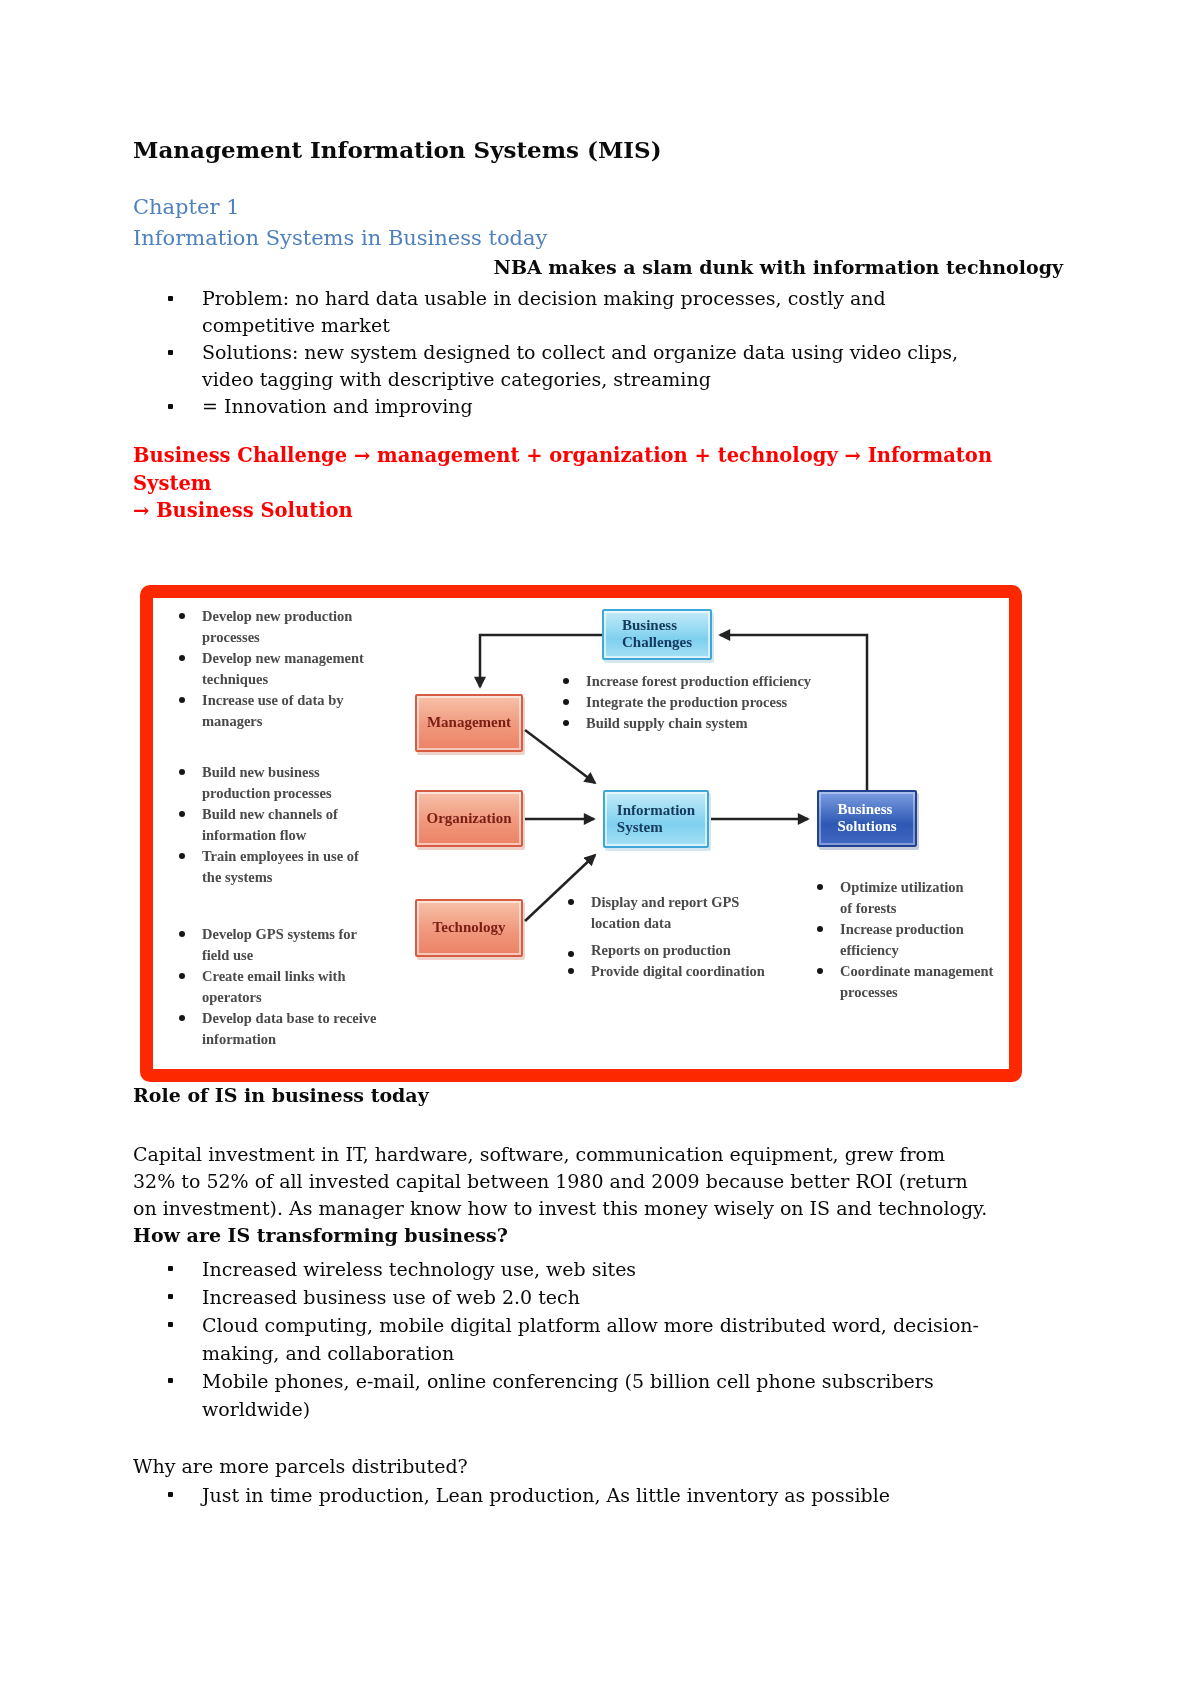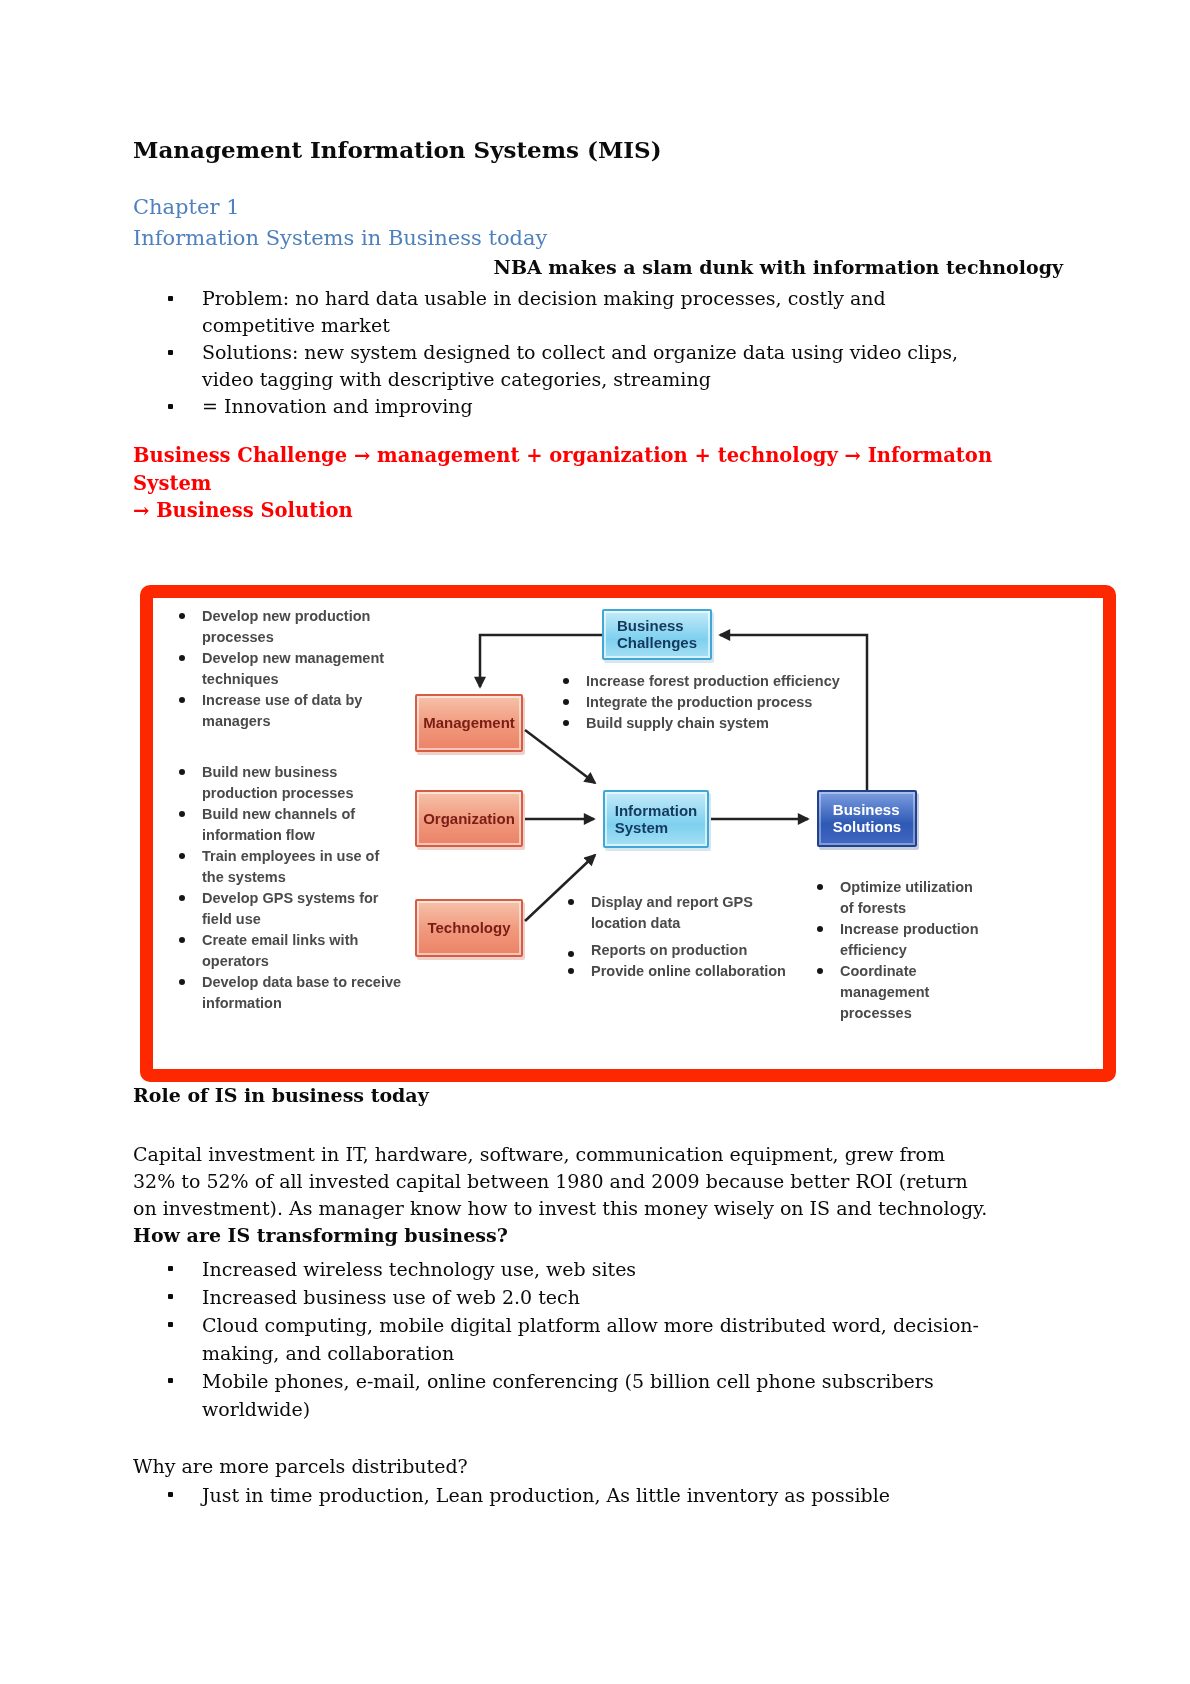--- a/index.html
+++ b/index.html
@@ -35,26 +35,26 @@
   ul.doc-list.lh28{line-height:28px;margin-top:7px;}
   ul.doc-list.mt6{margin-top:1px;}
   ul.doc-list li{position:relative;padding-left:69px;}
   ul.doc-list .dot{
     position:absolute;left:35px;top:11px;width:5px;height:5px;background:#0b0b0b;border-radius:1px;
   }
   
   .figure{
     position:relative;
     margin:60px 0 0 7px;
-    width:976px;height:497px;
+    width:882px;height:497px;
     box-sizing:border-box;
     border:13px solid #fe2800;
     border-radius:10px;
     background:#ffffff;
-    font-family:Liberation Sans, sans-serif;
+    font-family:Liberation Serif, serif;
     color:#4a4a4a;
   }
   .fig-abs{position:absolute;}
   .fig-list{list-style:none;margin:0;padding:0;font-size:14.5px;line-height:21px;font-weight:600;}
   .fig-list li{display:flex;}
   .fig-list .fdot{
     flex:0 0 auto;width:6px;height:6px;border-radius:50%;background:#161616;margin:7px 17px 0 0;
   }
   .fig-box{
     position:absolute;box-sizing:border-box;
@@ -140,21 +140,21 @@
             <span class="fdot"></span>
             <span class="pre">Build new channels of
 information flow</span>
           </li>
         <li>
             <span class="fdot"></span>
             <span class="pre">Train employees in use of
 the systems</span>
           </li>
       </ul>
-      <ul class="fig-list" style="">
+      <ul class="fig-list" style="margin-top:36px;">
         <li>
             <span class="fdot"></span>
             <span class="pre">Develop GPS systems for
 field use</span>
           </li>
         <li>
             <span class="fdot"></span>
             <span class="pre">Create email links with
 operators</span>
           </li>
@@ -186,21 +186,21 @@
           <span class="fdot"></span>
           <span class="pre">Display and report GPS
 location data</span>
         </li>
       <li style="margin-top:6px;align-items:center;">
           <span class="fdot"></span>
           <span>Reports on production</span>
         </li>
       <li>
           <span class="fdot"></span>
-          <span>Provide online collaboration</span>
+          <span>Provide digital coordination</span>
         </li>
     </ul>
 
     <ul class="fig-list fig-abs" style="left:664px;top:279px;width:185px;">
       <li>
           <span class="fdot"></span>
           <span class="pre">Optimize utilization
 of forests</span>
         </li>
       <li>

